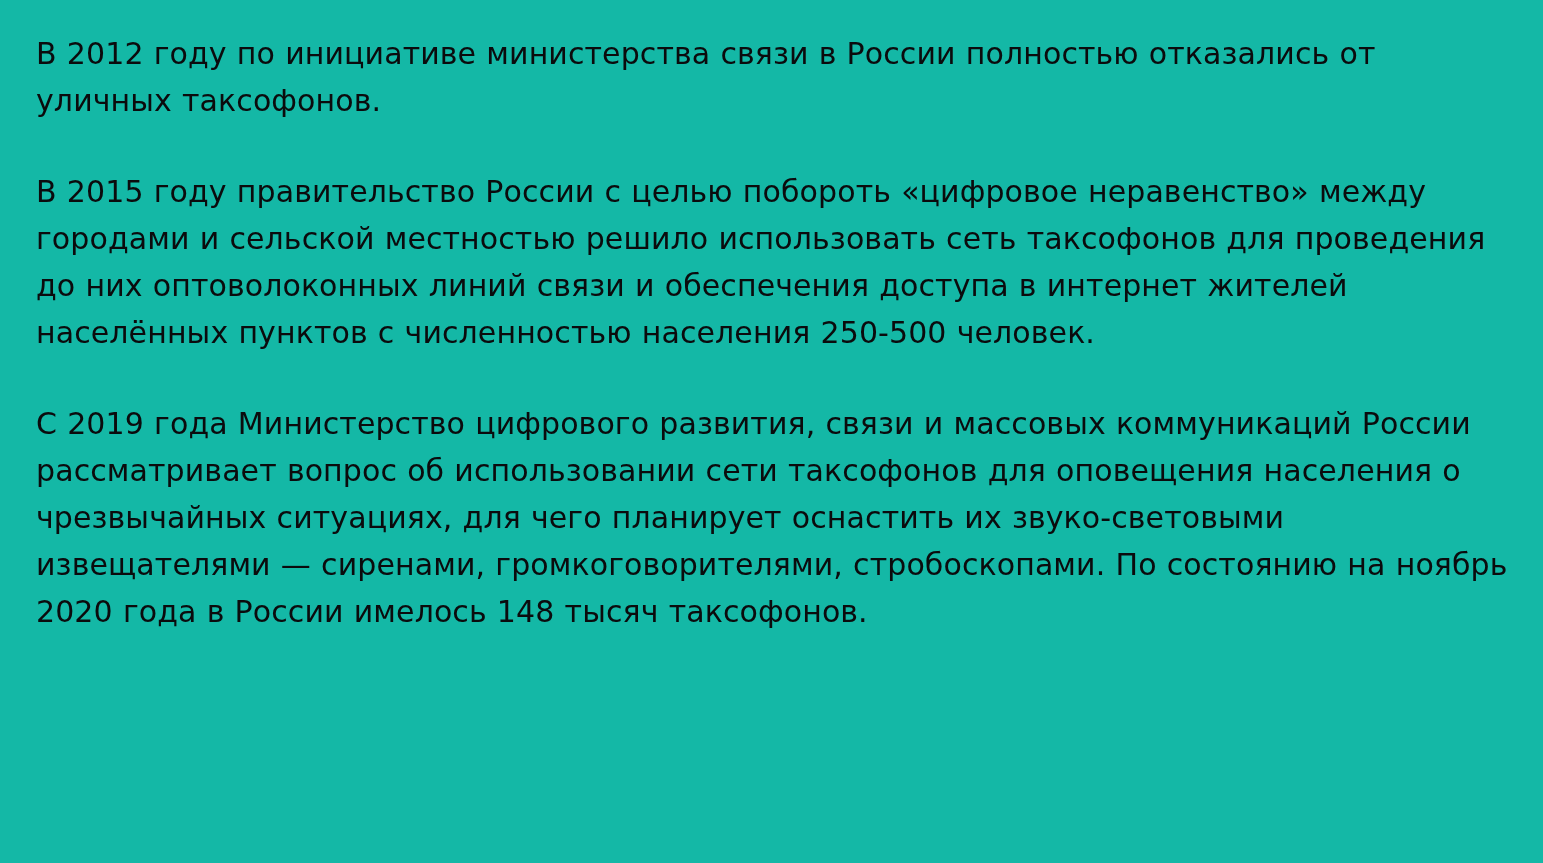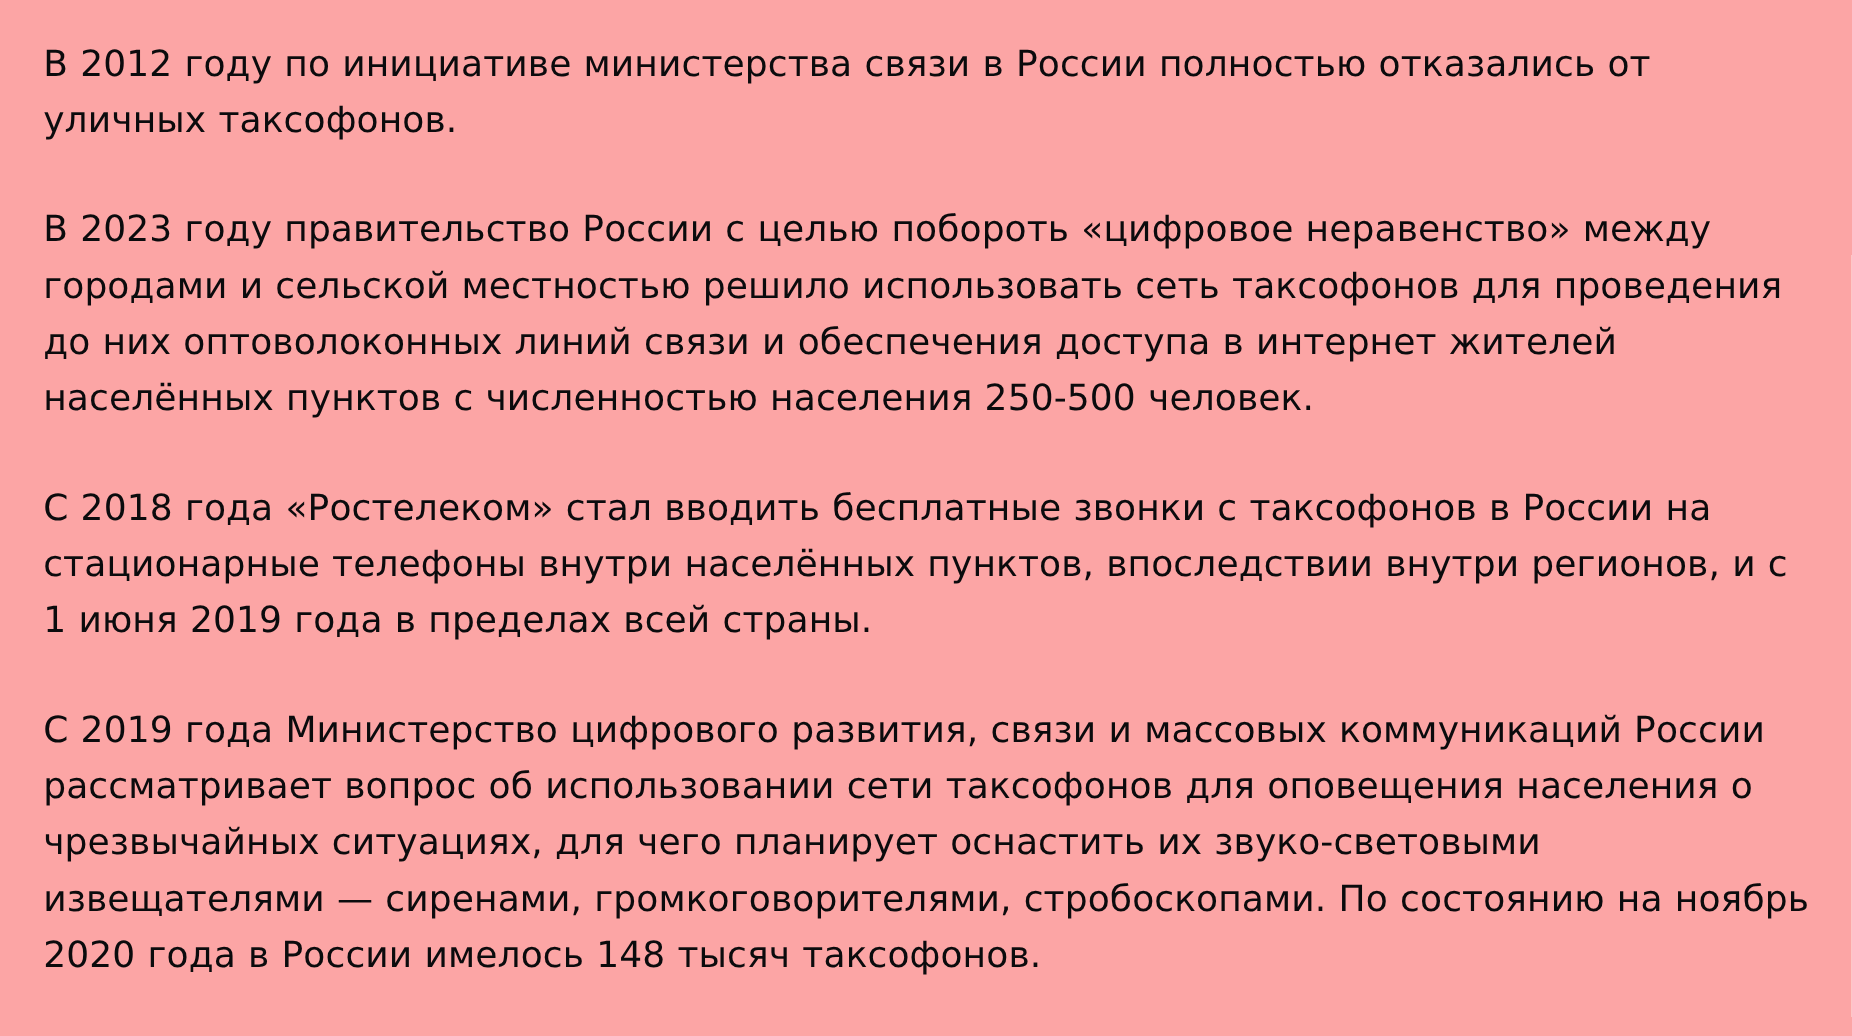--- a/index.html
+++ b/index.html
@@ -12,37 +12,36 @@
     width: 1543px;
     height: 863px;
     overflow: hidden;
     font-family: "DejaVu Sans", "Liberation Sans", sans-serif;
   }
   .article {
     box-sizing: border-box;
     width: 1543px;
     height: 863px;
     padding: 30px 30px 0 36px;
-    background: #fca5a5;
+    background: #14b8a6;
   }
   .para {
     color: #0b0b0d;
     font-size: 30px;
     line-height: 47px;
     letter-spacing: 0.1px;
     margin: 0 0 44px 0;
     max-width: 1482px;
     text-align: left;
     word-spacing: 0.5px;
   }
   .para:last-child {
     margin-bottom: 16px;
   }
 </style>
 </head>
 <body>
 
 <div class="article">
   <p class="para">В 2012 году по инициативе министерства связи в России полностью отказались от уличных таксофонов.</p>
-  <p class="para">В 2023 году правительство России с целью побороть «цифровое неравенство» между городами и сельской местностью решило использовать сеть таксофонов для проведения до них оптоволоконных линий связи и обеспечения доступа в интернет жителей населённых пунктов с численностью населения 250-500 человек.</p>
-  <p class="para">С 2018 года «Ростелеком» стал вводить бесплатные звонки с таксофонов в России на стационарные телефоны внутри населённых пунктов, впоследствии внутри регионов, и с 1 июня 2019 года в пределах всей страны.</p>
+  <p class="para">В 2015 году правительство России с целью побороть «цифровое неравенство» между городами и сельской местностью решило использовать сеть таксофонов для проведения до них оптоволоконных линий связи и обеспечения доступа в интернет жителей населённых пунктов с численностью населения 250-500 человек.</p>
   <p class="para">С 2019 года Министерство цифрового развития, связи и массовых коммуникаций России рассматривает вопрос об использовании сети таксофонов для оповещения населения о чрезвычайных ситуациях, для чего планирует оснастить их звуко-световыми извещателями — сиренами, громкоговорителями, стробоскопами. По состоянию на ноябрь 2020 года в России имелось 148 тысяч таксофонов.</p>
 </div>
 
 </body></html>

